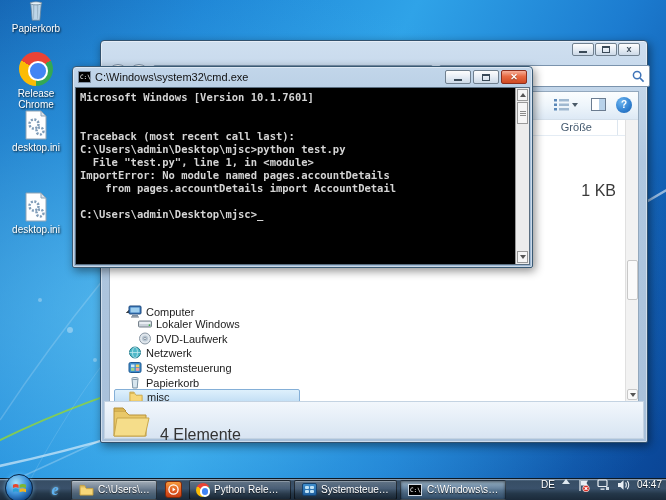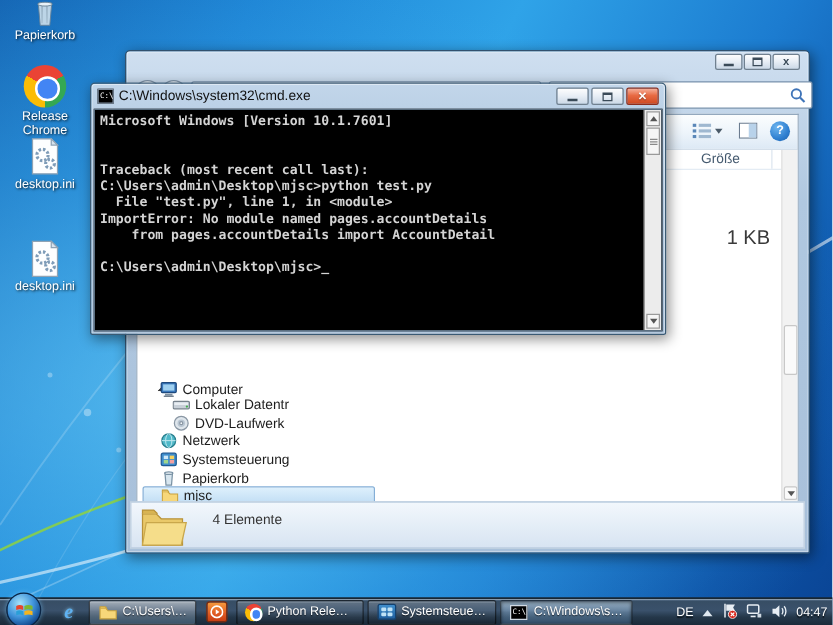--- a/index.html
+++ b/index.html
@@ -77,21 +77,21 @@
 
   .treescroll { position:absolute; right:0; top:28px; bottom:0; width:13px; background:#f2f2f2; border-left:1px solid #e0e0e0; }
   .ts-btn { position:absolute; left:1px; width:11px; height:11px; background:#fafafa; border:1px solid #c8c8c8;
     border-radius:2px; display:flex; align-items:center; justify-content:center; }
   .tri-up { width:0;height:0;border-left:3px solid transparent;border-right:3px solid transparent;border-bottom:4px solid #555; }
   .tri-down { width:0;height:0;border-left:3px solid transparent;border-right:3px solid transparent;border-top:4px solid #555; }
 
   .ex-statusbar { position:absolute; left:3px; right:3px; bottom:3px; height:38px;
     background:linear-gradient(#f2f7fc,#e2ecf6 60%,#d8e4f2); border:1px solid #c4d3e2; }
   .status-foldericon { position:absolute; left:5px; top:1px; }
-  .status-text { position:absolute; left:55px; top:8px; font-size:11px; color:#333;margin-left:10px; }
+  .status-text { position:absolute; left:55px; top:24px; font-size:16px; color:#333; }
 
   
   #cmd { left:72px; top:66px; width:461px; height:202px; z-index:2;
     background:linear-gradient(#c2d6ea, #a9c2db 40%, #9db8d4); border-color:#3a5a74; }
   .cmd-titlebar { position:absolute; left:0; top:0; right:0; height:20px; display:flex; align-items:center; padding-left:5px; }
   .cmd-icon { width:13px; height:12px; background:#000; border:1px solid #7d8da0; color:#fff; font-size:6px;
     font-family:"DejaVu Sans Mono", monospace; line-height:10px; padding-left:1px; margin-right:4px; }
   .cmd-title { font-size:11px; color:#111; }
   .cmd-capbtns { position:absolute; right:5px; top:3px; display:flex; }
   .cmd-capbtn { width:26px; height:14px; margin-left:2px; border:1px solid #70808f; border-radius:2px;
@@ -139,21 +139,21 @@
     background:conic-gradient(from 60deg, #34a853 0 120deg, #fbbc05 120deg 240deg, #ea4335 240deg 360deg);
     position:relative; }
   .chrome-circle::after { content:""; position:absolute; left:27%; top:27%; width:46%; height:46%;
     border-radius:50%; background:#4285f4; border:2px solid #fff; }
   .cpanel-ic { width:15px; height:13px; border-radius:2px; background:linear-gradient(#3f8ecc,#1f5f9e);
     border:1px solid #14416e; display:grid; grid-template-columns:1fr 1fr; gap:1px; padding:2px; }
   .cpanel-ic i { background:#bfe2f6; border-radius:1px; }
   .cmd-ic-small { width:14px; height:12px; background:#000; border:1px solid #cfd8e2; color:#fff; font-size:6px;
     font-family:"DejaVu Sans Mono", monospace; line-height:9px; padding-left:1px; }
 
-  .tray { position:absolute; right:2px; top:0; height:22px; display:flex; align-items:center; gap:7px; color:#fff;
+  .tray { position:absolute; right:2px; top:0; height:22px; display:flex; gap:7px; color:#fff;
     font-size:10px; text-shadow:0 1px 1px rgba(0,0,0,.7); padding-right:2px; }
   .tray-up { width:0; height:0; border-left:4px solid transparent; border-right:4px solid transparent;
     border-bottom:5px solid #dfe8f0; }
   .tray time { font-size:10px; }
 
   .icon-svg { display:block; }
 </style>
 </head>
 <body>
 
@@ -283,21 +283,21 @@
         </svg>
         <span>Computer</span>
       </div>
 
       <div class="titem t-ind1" style="top:196px;">
         <svg class="ticon" width="14" height="13" viewBox="0 0 14 13">
           <rect x="0.5" y="4" width="13" height="6" rx="1" fill="#c8d0d8" stroke="#77828c"></rect>
           <rect x="1.5" y="5" width="11" height="2" fill="#e8edf2"></rect>
           <circle cx="11.5" cy="8.2" r="0.9" fill="#3fae4a"></circle>
         </svg>
-        <span>Lokaler Datentr</span>
+        <span>Lokaler Windows</span>
       </div>
 
       <div class="titem t-ind0" style="top:225px;">
         <svg class="ticon" width="14" height="13" viewBox="0 0 14 13">
           <circle cx="7" cy="6.5" r="5.5" fill="#4fb8c8" stroke="#2a7f8e"></circle>
           <ellipse cx="7" cy="6.5" rx="2.5" ry="5.5" fill="none" stroke="#bfe8ef" stroke-width="0.8"></ellipse>
           <line x1="1.5" y1="6.5" x2="12.5" y2="6.5" stroke="#bfe8ef" stroke-width="0.8"></line>
         </svg>
         <span>Netzwerk</span>
       </div>

